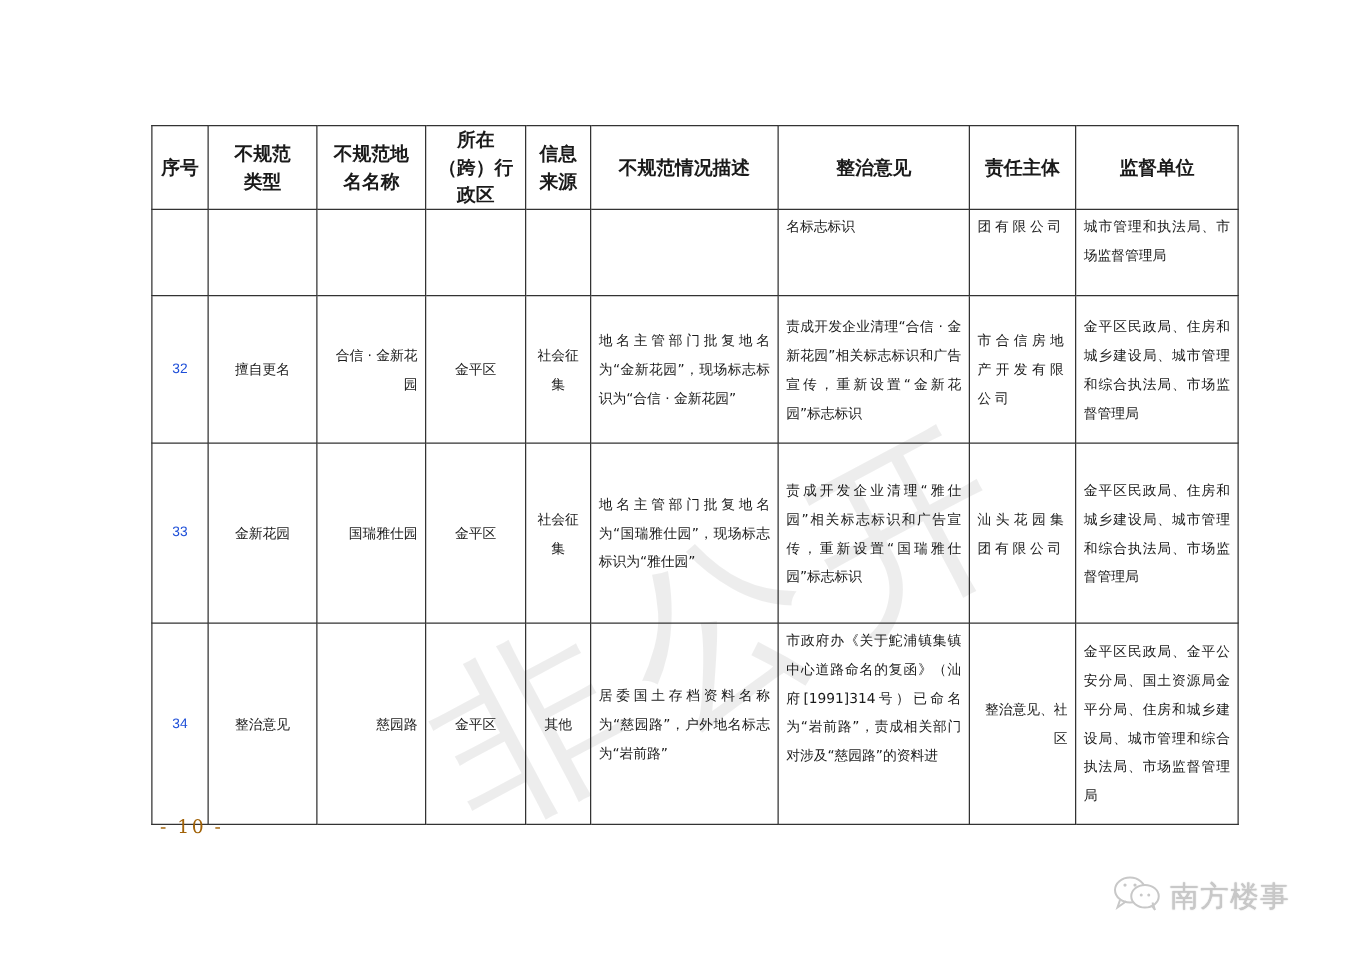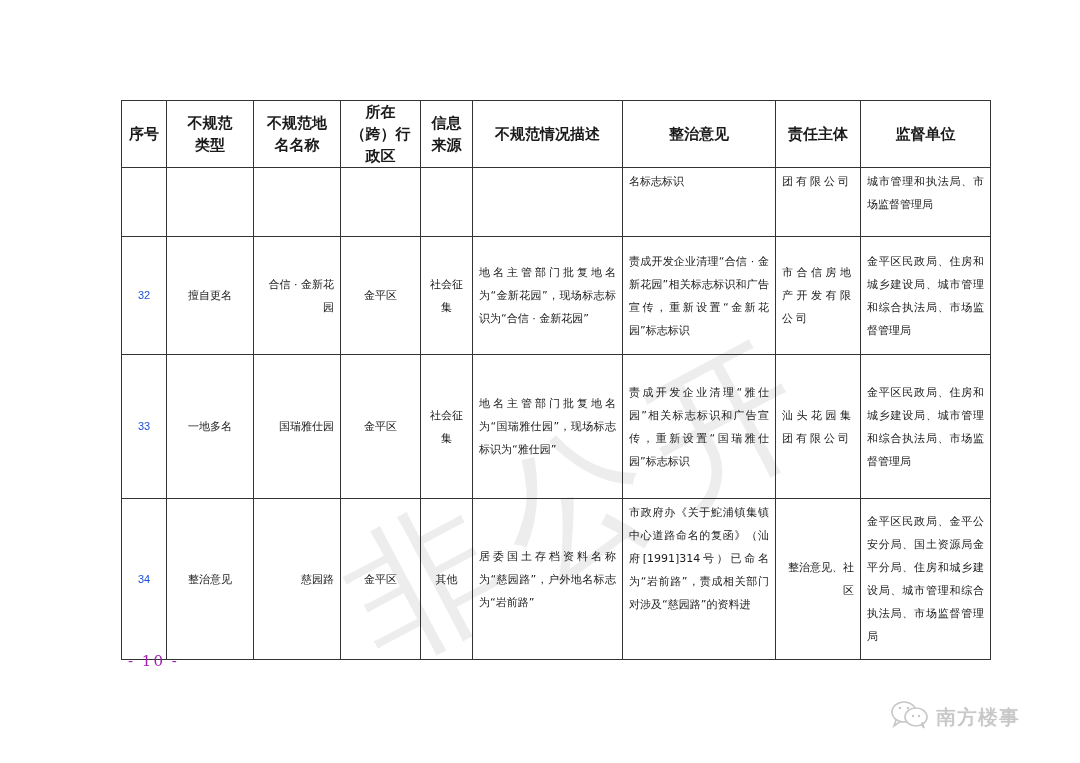--- a/index.html
+++ b/index.html
@@ -24,26 +24,26 @@
     tr.r1 td { height: 113px; }
     tr.r2 td { height: 139px; }
     tr.r3 td { height: 156px; }
     .c { text-align: center; }
     .l { text-align: right; }
     .just { text-align: justify; text-align-last: left; }
     .num { font-family: "Liberation Sans", sans-serif; font-size: 13px; color: #1d4ed8; }
     .spaced { letter-spacing: 3px; }
     .pagenum {
       position: absolute; left: 128px; top: 652px;
-      font-family: "DejaVu Serif", "Liberation Serif", serif; font-size: 15px; color: #a21caf; letter-spacing: 2px;
+      font-family: "DejaVu Serif", "Liberation Serif", serif; font-size: 15px; color: #a16207; letter-spacing: 2px;
     }
     .brand {
       position: absolute; left: 890px; top: 700px; display: flex; align-items: center; gap: 6px;
     }
-    .brand-text { font-size: 20px; color: #c8c8c8; letter-spacing: 1px; text-shadow: 0 0 1px #aaa; }
+    .brand-text { font-size: 23px; color: #c8c8c8; letter-spacing: 1px; text-shadow: 0 0 1px #aaa; }
     .watermark {
       position: absolute; left: 330px; top: 400px; font-size: 150px; color: rgba(0,0,0,0.07);
       transform: rotate(-28deg); pointer-events: none; white-space: nowrap; letter-spacing: 20px;
     }
   </style>
 </head>
 <body>
 
 <div class="page">
 
@@ -92,21 +92,21 @@
         <td class="l">合信 · 金新花园</td>
         <td class="c">金平区</td>
         <td class="c">社会征集</td>
         <td class="just">地名主管部门批复地名为“金新花园”，现场标志标识为“合信 · 金新花园”</td>
         <td class="just">责成开发企业清理“合信 · 金新花园”相关标志标识和广告宣传，重新设置“金新花园”标志标识</td>
         <td class="just spaced">市合信房地产开发有限公司</td>
         <td class="just">金平区民政局、住房和城乡建设局、城市管理和综合执法局、市场监督管理局</td>
       </tr>
       <tr class="r2">
         <td class="c num">33</td>
-        <td class="c">一地多名</td>
+        <td class="c">金新花园</td>
         <td class="l">国瑞雅仕园</td>
         <td class="c">金平区</td>
         <td class="c">社会征集</td>
         <td class="just">地名主管部门批复地名为“国瑞雅仕园”，现场标志标识为“雅仕园”</td>
         <td class="just">责成开发企业清理“雅仕园”相关标志标识和广告宣传，重新设置“国瑞雅仕园”标志标识</td>
         <td class="just spaced">汕头花园集团有限公司</td>
         <td class="just">金平区民政局、住房和城乡建设局、城市管理和综合执法局、市场监督管理局</td>
       </tr>
       <tr class="r3">
         <td class="c num">34</td>

